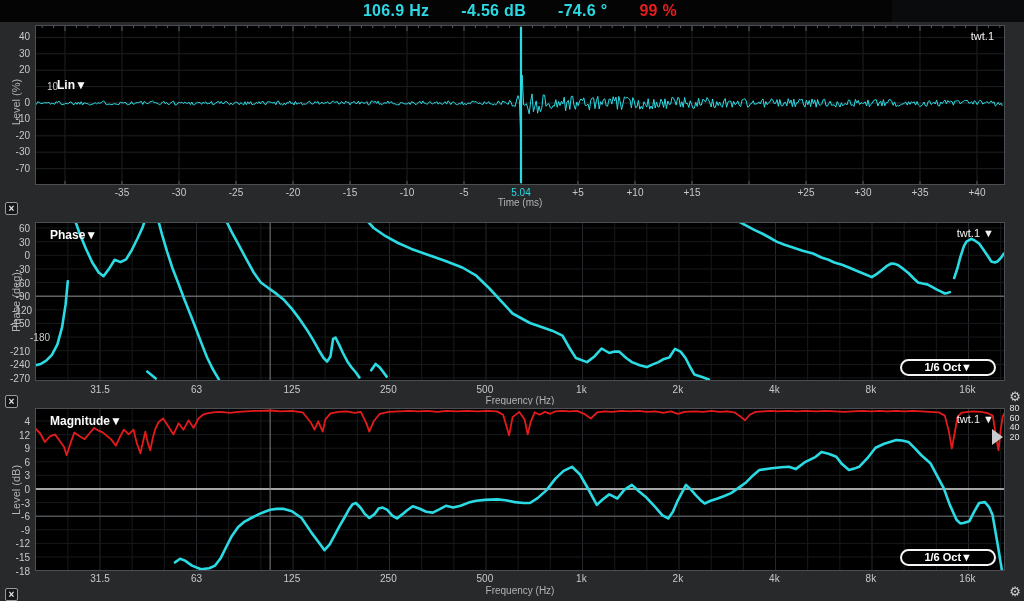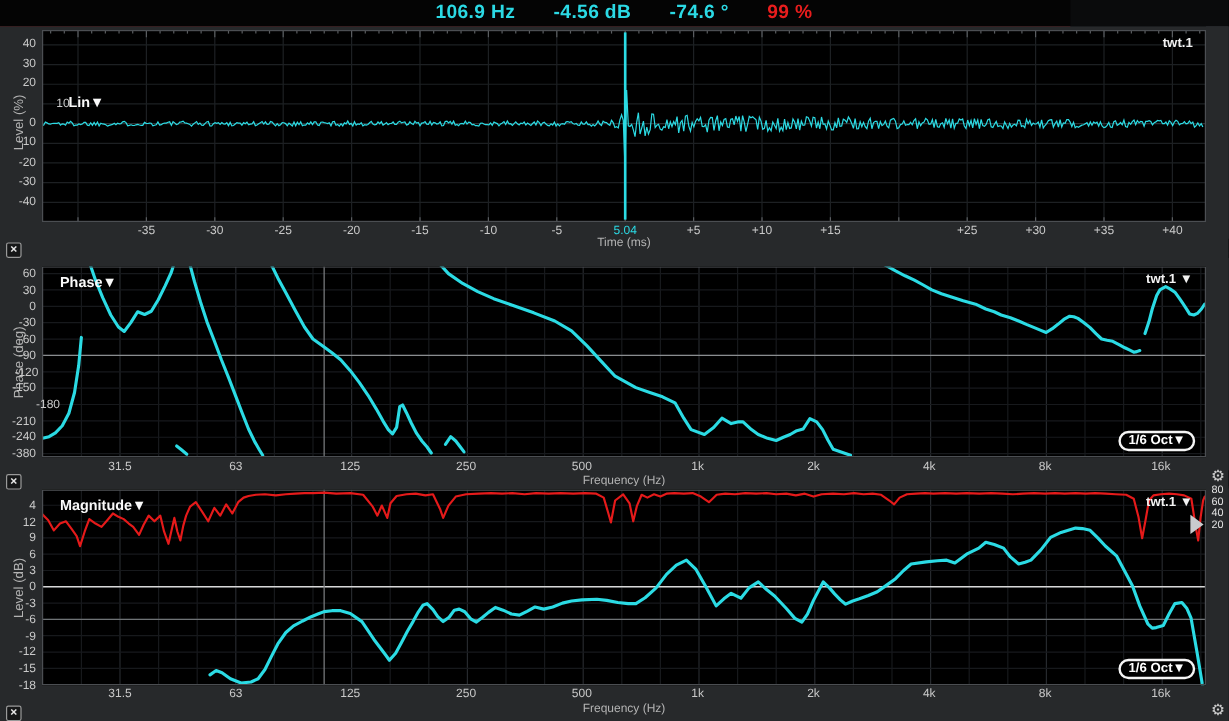--- a/index.html
+++ b/index.html
@@ -12,23 +12,23 @@
   .cyan{color:#2bd9e4;} .redtxt{color:#e81d1d;}
   .panel{position:absolute;left:0;width:1024px;background:#27292b;border-bottom:2px solid #000;}
   .plot{position:absolute;left:35px;width:970px;background:#000;}
   .plot svg{display:block;}
   .ytitle{position:absolute;left:-1px;width:14px;color:#b3b3b3;font-size:11px;white-space:nowrap;}
   .ytitle span{display:inline-block;transform:rotate(-90deg) translateX(-50%);transform-origin:0 0;
                position:absolute;left:11px;top:50%;}
   .xtitle{position:absolute;left:35px;width:970px;text-align:center;color:#b3b3b3;font-size:10px;}
   .tick{position:absolute;font-size:10px;color:#c9c9c9;line-height:11px;}
   .mode{position:absolute;top:6px;left:15px;font-size:12px;font-weight:bold;color:#fafafa;cursor:pointer;}
-  .tl{position:absolute;top:5px;right:11px;font-size:11px;font-weight:bold;color:#f2f2f2;cursor:pointer;}
+  .tl{position:absolute;top:5px;right:11px;font-size:11px;font-weight:normal;color:#f2f2f2;cursor:pointer;}
   .pill{position:absolute;right:9px;bottom:5px;border:2px solid #f5f5f5;border-radius:9px;background:#000;
-        color:#fff;font-size:11px;font-weight:bold;line-height:13px;padding:0 6px;cursor:pointer;}
+        color:#fff;font-size:11px;font-weight:bold;line-height:13px;padding:0 22px;cursor:pointer;}
   .closebtn{position:absolute;left:5px;width:13px;height:13px;background:#161718;border:1px solid #9a9a9a;
             border-radius:2px;color:#e8e8e8;font-size:10px;font-weight:bold;line-height:12px;
             text-align:center;cursor:pointer;box-sizing:border-box;}
   .strip{position:absolute;left:1005px;width:19px;background:#35383b;}
   .gear{position:absolute;left:1007px;width:16px;text-align:center;color:#cfcfcf;font-size:13px;
         line-height:14px;cursor:pointer;}
   .cohlab{position:absolute;left:1006px;width:17px;text-align:center;font-size:9px;color:#e2e2e2;line-height:10px;}
   .cohmarker{position:absolute;left:992px;top:429px;width:0;height:0;
              border-top:8px solid transparent;border-bottom:8px solid transparent;
              border-left:11px solid #c9cace;cursor:pointer;}
@@ -196,21 +196,21 @@
     <div id="ir-ylabels"></div>
       <div id="ir-xlabels"></div>
   <span class="tick" style="left: 0px; top: 9.4px; width: 30px; text-align: right;">40</span>
       <span class="tick" style="left: 0px; top: 25.8px; width: 30px; text-align: right;">30</span>
       <span class="tick" style="left: 0px; top: 42.2px; width: 30px; text-align: right;">20</span>
       <span class="tick" style="left: 0px; top: 58.6px; width: 30px; text-align: right; padding-left: 28px;">10</span>
       <span class="tick" style="left: 0px; top: 75px; width: 30px; text-align: right;">0</span>
       <span class="tick" style="left: 0px; top: 91.4px; width: 30px; text-align: right;">-10</span>
       <span class="tick" style="left: 0px; top: 107.8px; width: 30px; text-align: right;">-20</span>
       <span class="tick" style="left: 0px; top: 124.2px; width: 30px; text-align: right;">-30</span>
-      <span class="tick" style="left: 0px; top: 140.6px; width: 30px; text-align: right;">-40</span>
+      <span class="tick" style="left: 0px; top: 140.6px; width: 30px; text-align: right;">-70</span>
       <span class="tick" style="left: 122px; top: 165px; transform: translateX(-50%);">-35</span>
       <span class="tick" style="left: 179px; top: 165px; transform: translateX(-50%);">-30</span>
       <span class="tick" style="left: 236px; top: 165px; transform: translateX(-50%);">-25</span>
       <span class="tick" style="left: 293px; top: 165px; transform: translateX(-50%);">-20</span>
       <span class="tick" style="left: 350px; top: 165px; transform: translateX(-50%);">-15</span>
       <span class="tick" style="left: 407px; top: 165px; transform: translateX(-50%);">-10</span>
       <span class="tick" style="left: 464px; top: 165px; transform: translateX(-50%);">-5</span>
       <span class="tick" style="left: 521px; top: 165px; transform: translateX(-50%); color: rgb(43, 217, 228);">5.04</span>
       <span class="tick" style="left: 578px; top: 165px; transform: translateX(-50%);">+5</span>
       <span class="tick" style="left: 635px; top: 165px; transform: translateX(-50%);">+10</span>
@@ -294,21 +294,21 @@
       <span class="tick" style="left: 0px; top: 26.6364px; width: 30px; text-align: right;">30</span>
       <span class="tick" style="left: 0px; top: 40.2727px; width: 30px; text-align: right;">0</span>
       <span class="tick" style="left: 0px; top: 53.9091px; width: 30px; text-align: right;">-30</span>
       <span class="tick" style="left: 0px; top: 67.5455px; width: 30px; text-align: right;">-60</span>
       <span class="tick" style="left: 0px; top: 81.1818px; width: 30px; text-align: right;">-90</span>
       <span class="tick" style="left: 0px; top: 94.8182px; width: 32px; text-align: right;">-120</span>
       <span class="tick" style="left: 0px; top: 108.455px; width: 30px; text-align: right;">-150</span>
       <span class="tick" style="left: 0px; top: 122.091px; width: 50px; text-align: right;">-180</span>
       <span class="tick" style="left: 0px; top: 135.727px; width: 30px; text-align: right;">-210</span>
       <span class="tick" style="left: 0px; top: 149.364px; width: 30px; text-align: right;">-240</span>
-      <span class="tick" style="left: 0px; top: 163px; width: 30px; text-align: right;">-380</span>
+      <span class="tick" style="left: 0px; top: 163px; width: 30px; text-align: right;">-270</span>
       <span class="tick" style="left: 100px; top: 174px; transform: translateX(-50%);">31.5</span>
       <span class="tick" style="left: 196.5px; top: 174px; transform: translateX(-50%);">63</span>
       <span class="tick" style="left: 291.891px; top: 174px; transform: translateX(-50%);">125</span>
       <span class="tick" style="left: 388.391px; top: 174px; transform: translateX(-50%);">250</span>
       <span class="tick" style="left: 484.891px; top: 174px; transform: translateX(-50%);">500</span>
       <span class="tick" style="left: 581.391px; top: 174px; transform: translateX(-50%);">1k</span>
       <span class="tick" style="left: 677.891px; top: 174px; transform: translateX(-50%);">2k</span>
       <span class="tick" style="left: 774.391px; top: 174px; transform: translateX(-50%);">4k</span>
       <span class="tick" style="left: 870.891px; top: 174px; transform: translateX(-50%);">8k</span>
       <span class="tick" style="left: 967.391px; top: 174px; transform: translateX(-50%);">16k</span>

